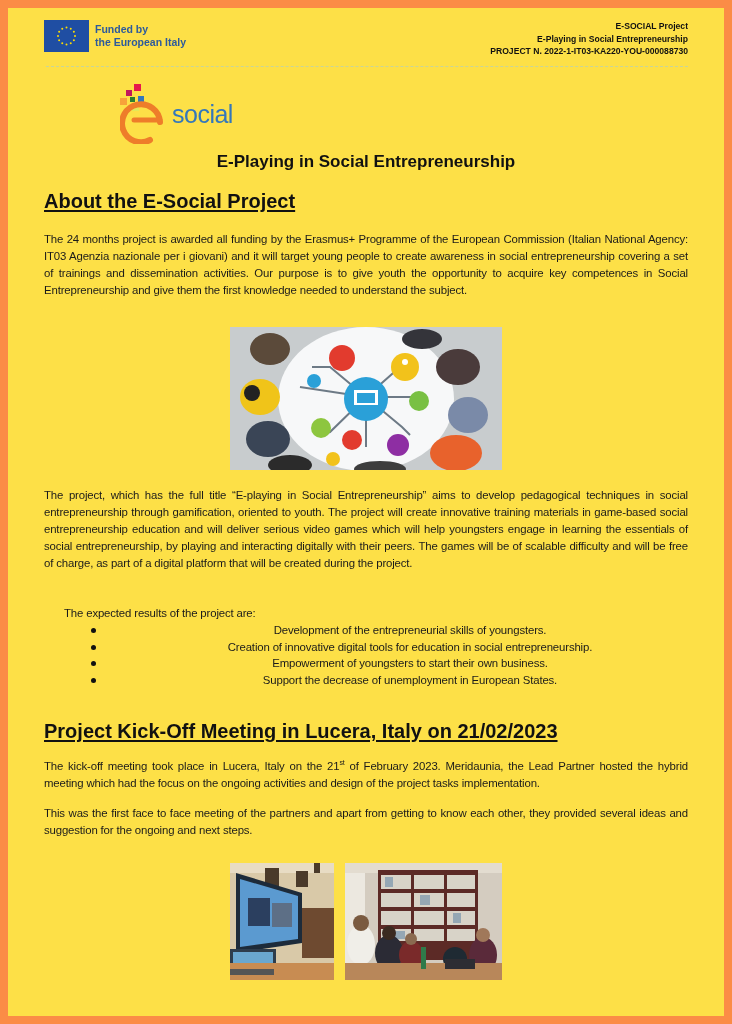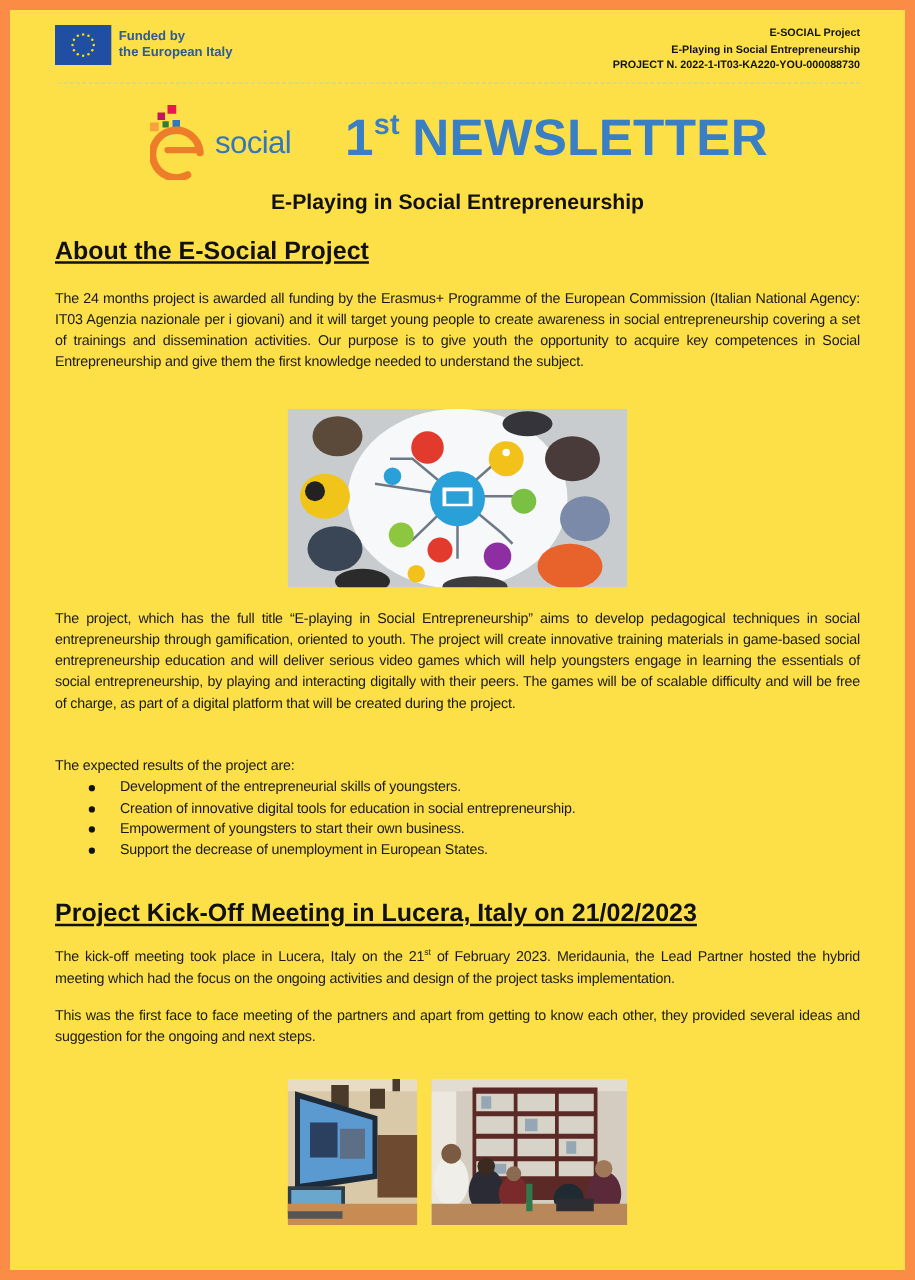--- a/index.html
+++ b/index.html
@@ -85,21 +85,21 @@
     text-align: justify;
     letter-spacing: -0.15px;
   }
   .bullets {
     position: absolute; left: 36px; width: 640px;
     font-family: "Liberation Sans", sans-serif;
     font-size: 11.4px; line-height: 16.8px; color: #1a1a1a;
     letter-spacing: -0.15px;
   }
   .bullets .lead { margin-bottom: 0; }
-  .bullets ul { list-style: none; }
+  .bullets ul { list-style: none; text-align: center; }
   .bullets li { position: relative; padding-left: 52px; }
   .bullets li .dot {
     position: absolute; left: 27px; top: 6px;
     width: 5px; height: 5px; border-radius: 50%; background: #111;
   }
   .img-box { position: absolute; overflow: hidden; }
   .img-box svg { display: block; width: 100%; height: 100%; }
 </style>
 </head>
 <body>
@@ -145,23 +145,20 @@
         <rect x="6" y="8" width="6" height="6" fill="#c2185b"></rect>
         <rect x="0" y="16" width="7" height="7" fill="#f7a23a"></rect>
         <rect x="10" y="15" width="5" height="5" fill="#2e7d32"></rect>
         <rect x="18" y="14" width="6" height="6" fill="#3477bb"></rect>
         <rect x="12" y="22" width="7" height="7" fill="#e3e85a"></rect>
         <path d="M40 40 A 19 19 0 1 0 30 58" fill="none" stroke="#ee7d2a" stroke-width="6" stroke-linecap="round"></path>
         <line x1="14" y1="38" x2="40" y2="38" stroke="#ee7d2a" stroke-width="5" stroke-linecap="round"></line>
       </svg>
       <span class="logo-word">social</span>
     </div>
-    <div class="newsletter-title">
-      <span>1</span><sup>st</sup><span>NEWSLETTER</span>
-    </div>
   </div>
 
   <div class="subtitle">E-Playing in Social Entrepreneurship</div>
 
   <div class="section-heading" style="top:182px;">About the E-Social Project</div>
 
   <div class="para" style="top:223px;">The 24 months project is awarded all funding by the Erasmus+ Programme of the European Commission (Italian National Agency: IT03 Agenzia nazionale per i giovani) and it will target young people to create awareness in social entrepreneurship covering a set of trainings and dissemination activities. Our purpose is to give youth the opportunity to acquire key competences in Social Entrepreneurship and give them the first knowledge needed to understand the subject.</div>
 
   <div class="img-box" style="left:222px; top:319px; width:272px; height:143px;">
     <svg viewBox="0 0 272 143" preserveAspectRatio="none">
@@ -200,21 +197,21 @@
       <circle cx="91" cy="101" r="10" fill="#8dc63f"></circle>
       <circle cx="122" cy="113" r="10" fill="#e23b2e"></circle>
       <circle cx="168" cy="118" r="11" fill="#8e2ea3"></circle>
       <circle cx="103" cy="132" r="7" fill="#f2c21b"></circle>
       <circle cx="175" cy="35" r="3" fill="#fff"></circle>
     </svg>
   </div>
 
   <div class="para" style="top:479px;">The project, which has the full title “E-playing in Social Entrepreneurship” aims to develop pedagogical techniques in social entrepreneurship through gamification, oriented to youth. The project will create innovative training materials in game-based social entrepreneurship education and will deliver serious video games which will help youngsters engage in learning the essentials of social entrepreneurship, by playing and interacting digitally with their peers. The games will be of scalable difficulty and will be free of charge, as part of a digital platform that will be created during the project.</div>
 
-  <div class="bullets" style="top:597px;">
+  <div class="bullets" style="top:597px;margin-left:20px;">
     <div class="lead">The expected results of the project are:</div>
     <ul>
       <li><span class="dot"></span><span>Development of the entrepreneurial skills of youngsters.</span></li>
       <li><span class="dot"></span><span>Creation of innovative digital tools for education in social entrepreneurship.</span></li>
       <li><span class="dot"></span><span>Empowerment of youngsters to start their own business.</span></li>
       <li><span class="dot"></span><span>Support the decrease of unemployment in European States.</span></li>
     </ul>
   </div>
 
   <div class="section-heading" style="top:712px;">Project Kick-Off Meeting in Lucera, Italy on 21/02/2023</div>

